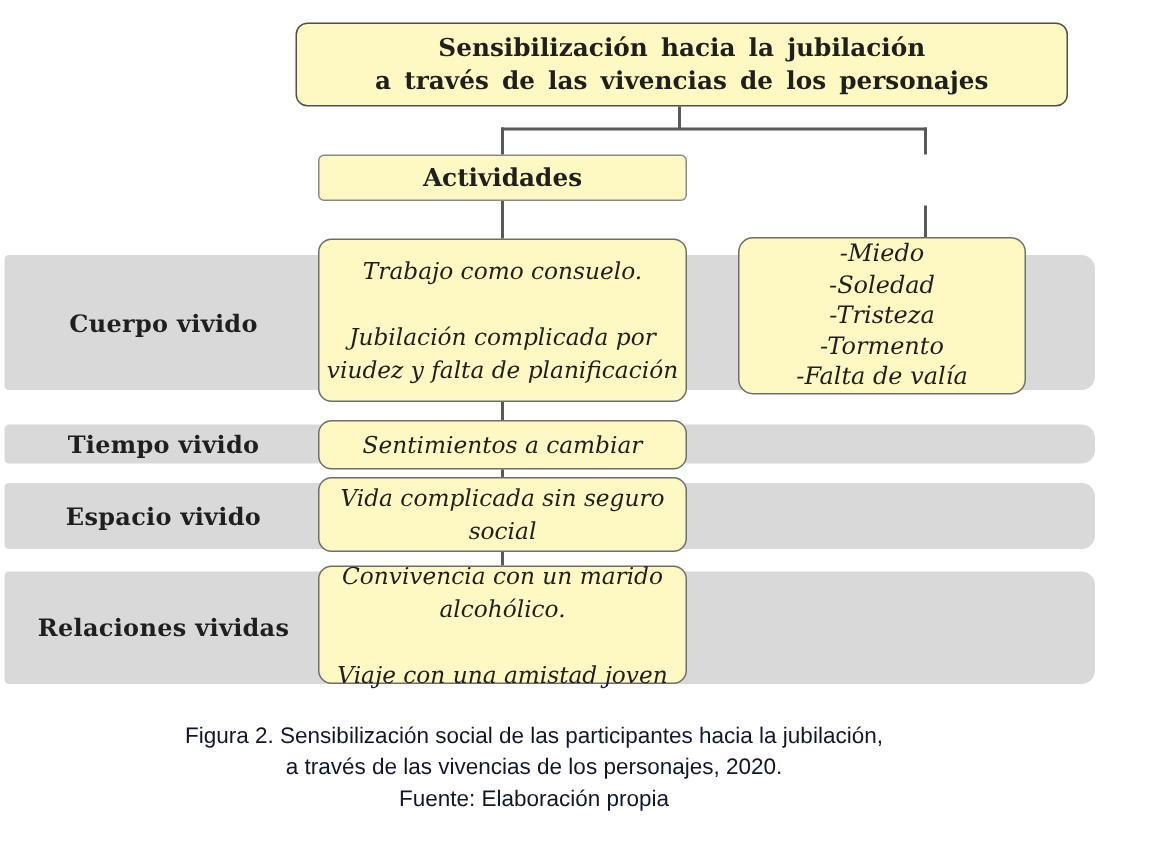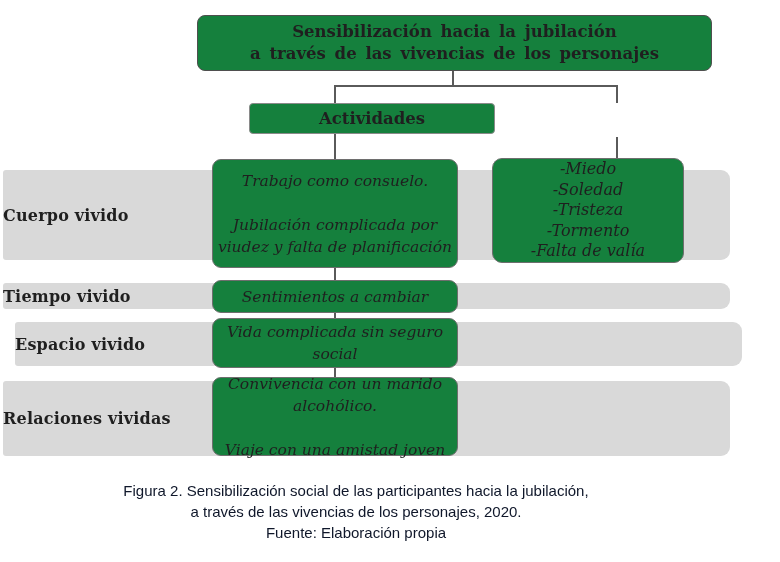--- a/index.html
+++ b/index.html
@@ -6,34 +6,34 @@
   .stage {
     position:relative; width:780px; height:562px; background:#ffffff;
     font-family:"DejaVu Serif", serif; color:#1f1f1f; overflow:hidden;
   }
   .band {
     position:absolute; left:3px; width:727px;
     background:#d9d9d9; border-radius:3px 9px 9px 3px;
     display:flex; align-items:center; z-index:1;
   }
   .band-label {
-    width:212px; text-align:left; font-weight:bold; font-size:16px;
+    width:212px; text-align:center; font-weight:bold; font-size:16px;
     letter-spacing:0.2px;
   }
   .box {
-    position:absolute; box-sizing:border-box; background:#15803d;
+    position:absolute; box-sizing:border-box; background:#fef9c3;
     border:1.5px solid #757575; display:flex; align-items:center;
     justify-content:center; text-align:center; z-index:3;
   }
   .title-box {
     left:197px; top:15px; width:515px; height:56px;
     font-weight:bold; font-size:16.5px; line-height:22px;
     border-color:#4f4f4f; border-radius:8px; word-spacing:3px;
   }
-  .cat-box { font-weight:bold; font-size:16.5px; border-radius:4px; border-color:#8a8a8a;margin-left:37px; }
+  .cat-box { font-weight:bold; font-size:16.5px; border-radius:4px; border-color:#8a8a8a; }
   .cat-activities { left:212px; top:103px; width:246px; height:31px; }
   .cat-feelings  { left:520px; top:103px; width:192px; height:34px; }
   .content-box {
     left:212px; width:246px; font-style:italic; font-size:15.5px;
     line-height:22px; border-radius:9px; border-color:#6e6e6e;
   }
   .cb1 { top:159px; height:109px; }
   .cb2 { top:280px; height:33px; }
   .cb3 { top:318px; height:50px; }
   .cb4 { top:377px; height:79px; }
@@ -54,21 +54,21 @@
 <body>
 
 <div class="stage">
 
   <div class="band" style="top:170px; height:90px;">
     <div class="band-label">Cuerpo vivido</div>
   </div>
   <div class="band" style="top:283px; height:26px;">
     <div class="band-label">Tiempo vivido</div>
   </div>
-  <div class="band" style="top:322px; height:44px;margin-left:12px;">
+  <div class="band" style="top:322px; height:44px;">
     <div class="band-label">Espacio vivido</div>
   </div>
   <div class="band" style="top:381px; height:75px;">
     <div class="band-label">Relaciones vividas</div>
   </div>
 
   <div class="vline" style="left:452px; top:71px;  height:15px;"></div>
   <div class="hline" style="left:334px; top:85px;  width:284px;"></div>
   <div class="vline" style="left:334px; top:85px;  height:18px;"></div>
   <div class="vline" style="left:616px; top:85px;  height:18px;"></div>

